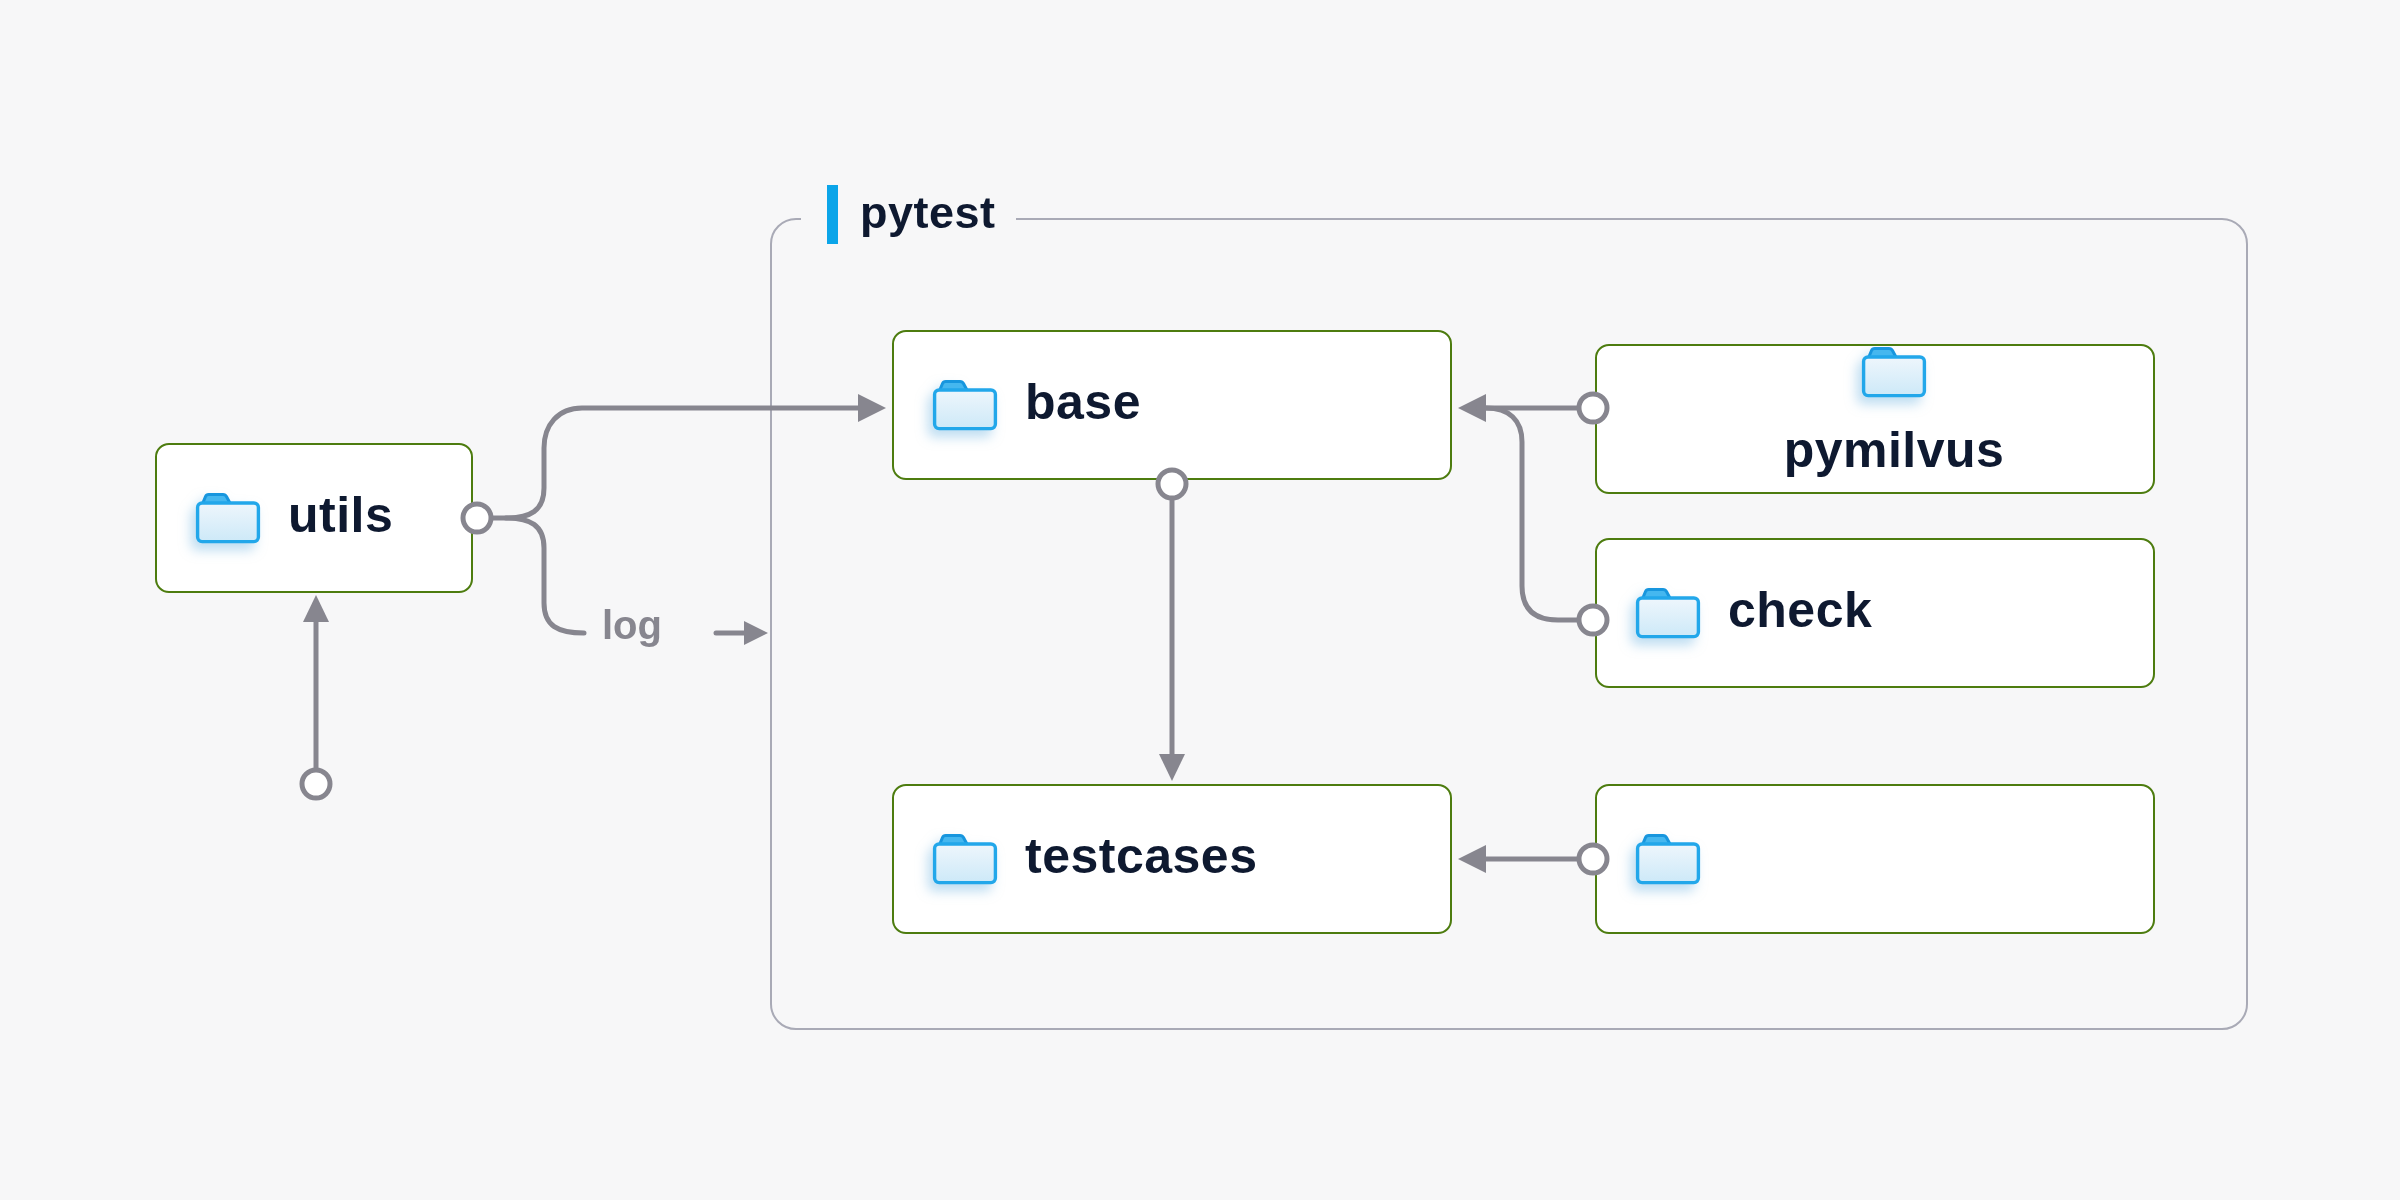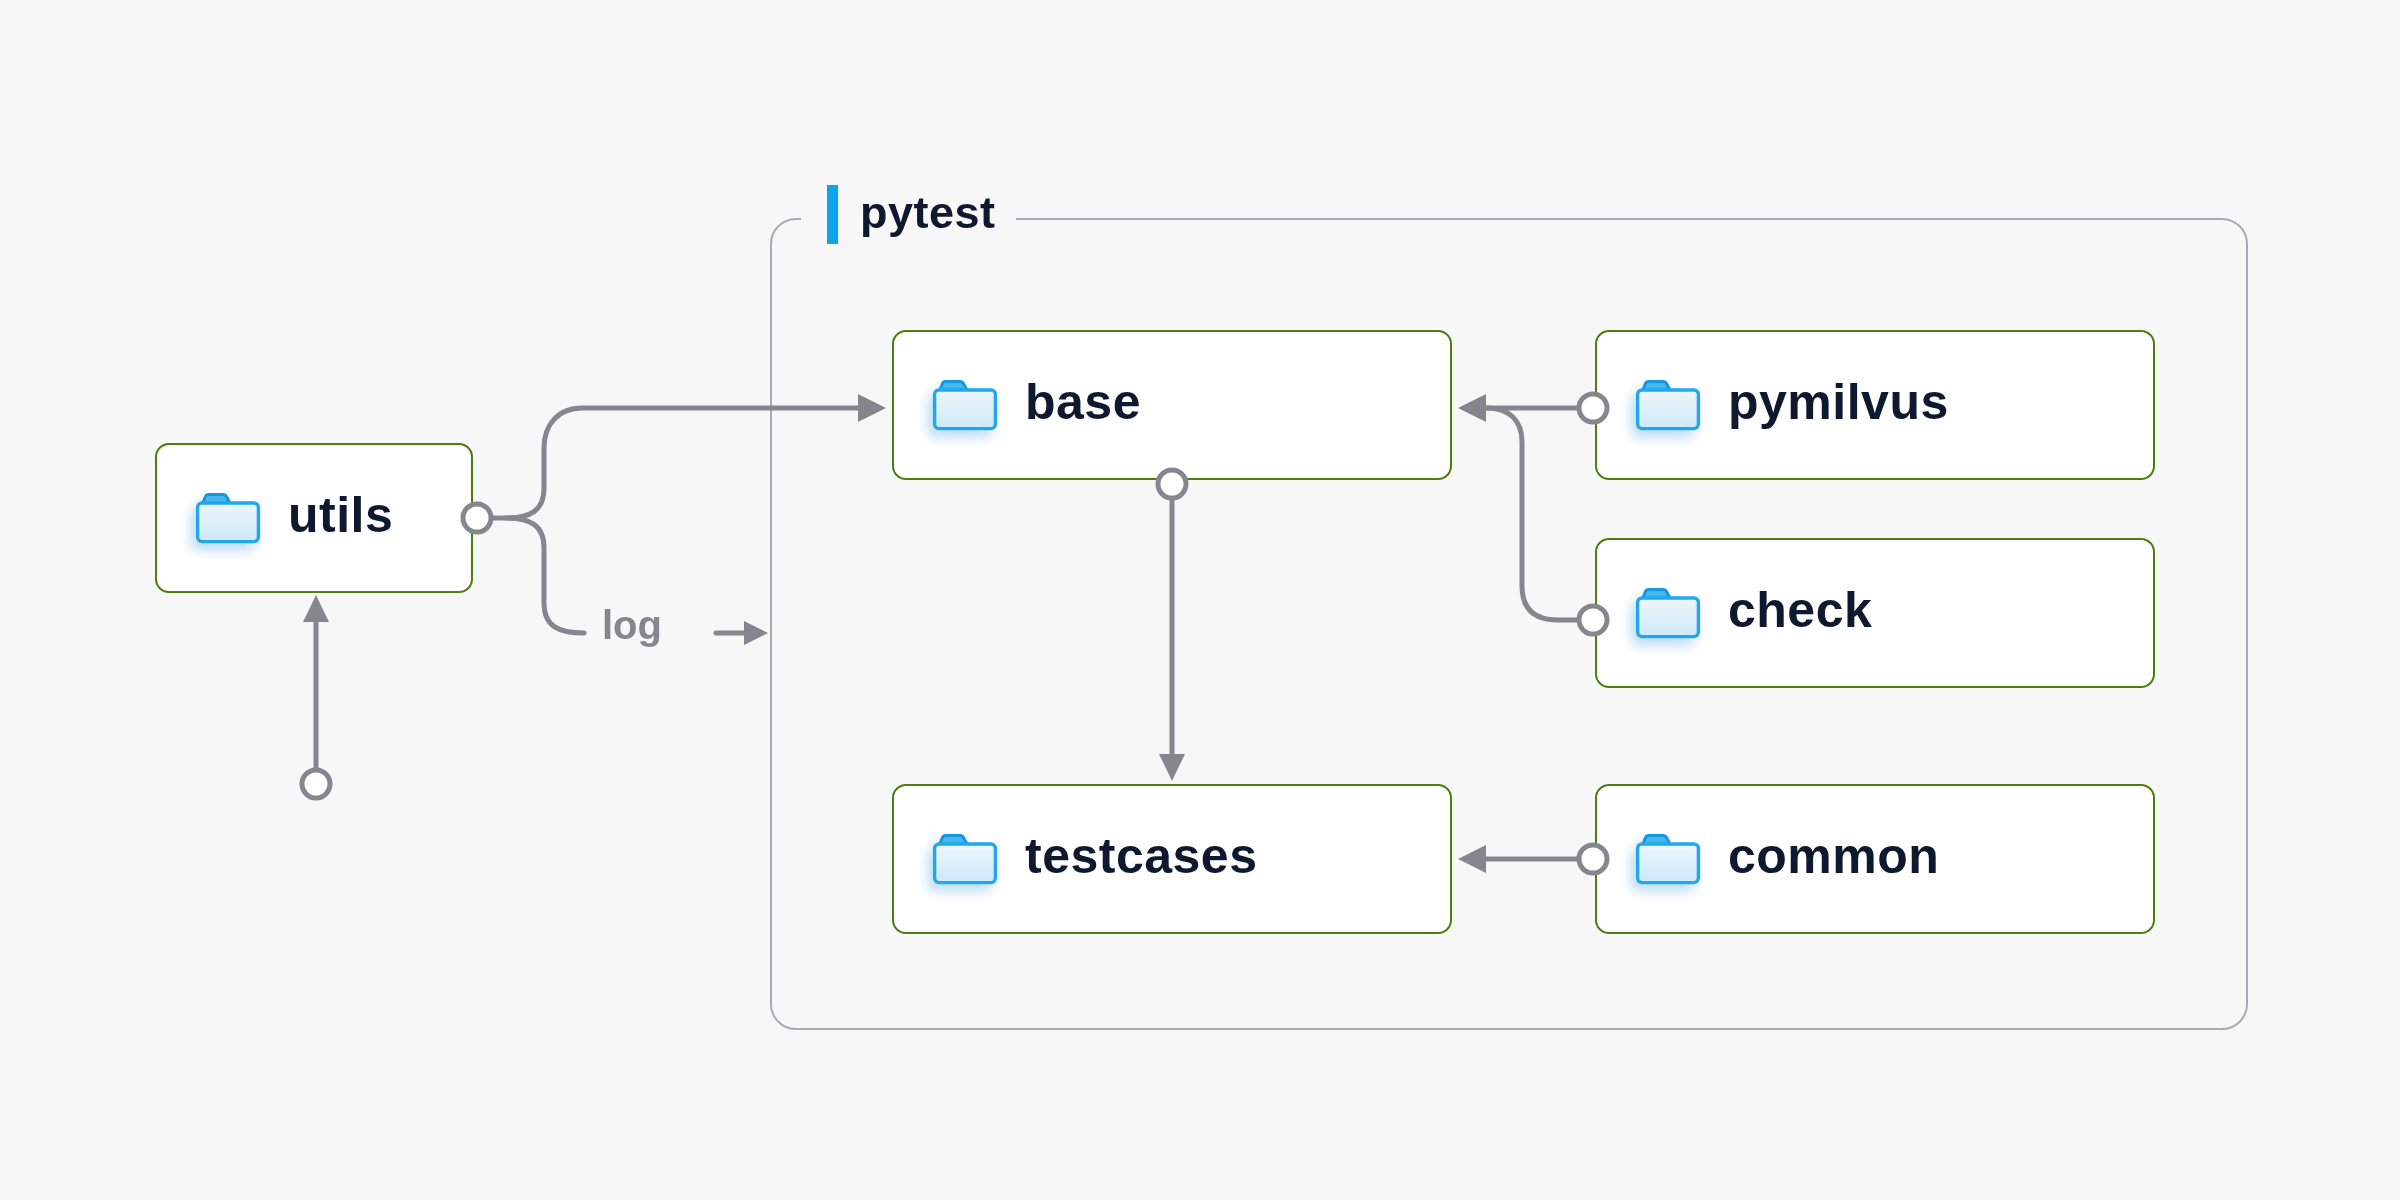--- a/index.html
+++ b/index.html
@@ -70,21 +70,21 @@
     letter-spacing: 0.5px;
     line-height: 1;
     padding-bottom: 6px;
   }
   .folder-icon { width: 66px; height: 52px; flex: 0 0 auto; }
   .folder-icon svg { display: block; filter: drop-shadow(-5px 7px 6px rgba(125, 188, 228, 0.5)); }
 
   #node-utils     { left: 155px;  top: 443px; width: 318px; }
   #node-config    { left: 155px;  top: 784px; width: 318px; }
   #node-base      { left: 892px;  top: 330px; width: 560px; }
-  #node-pymilvus  { left: 1595px; top: 330px; width: 560px; }
+  #node-pymilvus  { left: 1595px; top: 344px; width: 560px; flex-direction: column; }
   #node-check     { left: 1595px; top: 538px; width: 560px; }
   #node-testcases { left: 892px;  top: 784px; width: 560px; }
   #node-common    { left: 1595px; top: 784px; width: 560px; }
 
   
   .edge-layer {
     position: absolute;
     left: 0; top: 0;
     width: 2400px; height: 1200px;
     z-index: 3;
@@ -225,16 +225,15 @@
     <span class="node-label">testcases</span>
   </div>
 
   <div class="node" id="node-common">
     <span class="folder-icon">
       <svg viewBox="0 0 66 52" width="66" height="52">
         <path d="M7 13 L10.4 4.8 Q11.3 2.6 13.7 2.6 H28 Q30.4 2.6 31.6 4.8 L36 13 Z" fill="#45b7ef" stroke="#1796de" stroke-width="3" stroke-linejoin="round"></path>
         <rect x="2.6" y="11" width="60.8" height="38.6" rx="4.5" fill="url(#folderGrad)" stroke="#22a7ea" stroke-width="3.4"></rect>
       </svg>
     </span>
-    <span class="node-label">common</span>
   </div>
 
 </div>
 
 </body></html>

